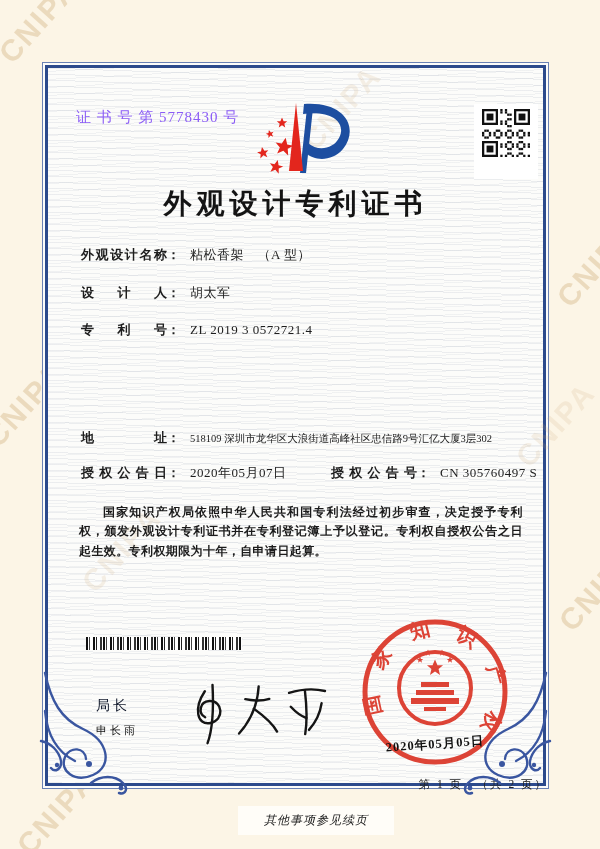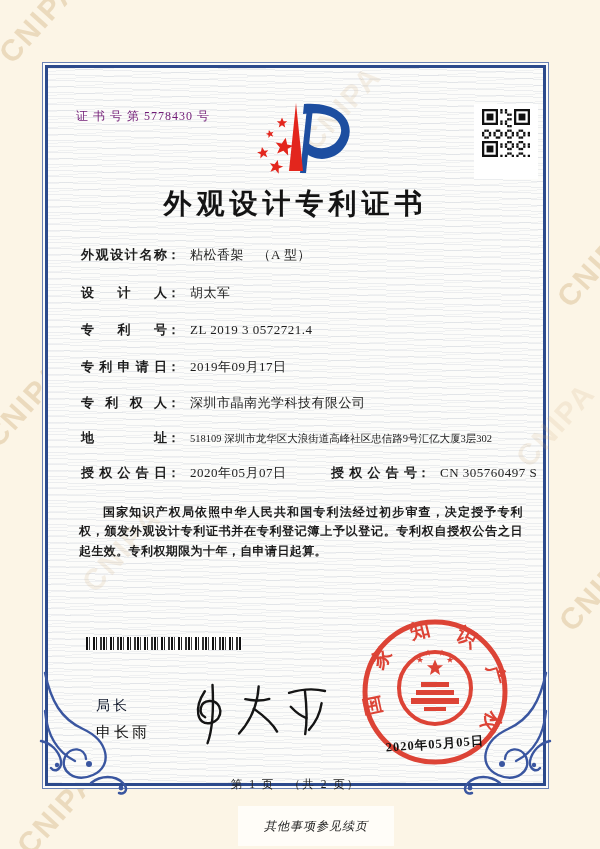--- a/index.html
+++ b/index.html
@@ -13,22 +13,22 @@
   .wm.inside { color:rgba(206,170,120,0.16); z-index:3; }
 
   
   .cert { position:absolute; left:42px; top:62px; width:507px; height:727px;
           border:1px solid #6a81b4; background:#fcfcfa; z-index:2; }
   .cert-inner { position:absolute; inset:2px; border:3px solid #2c4a8c;
           background-image:
             repeating-linear-gradient(2deg, rgba(168,176,192,0.20) 0 1px, transparent 1px 6px),
             repeating-linear-gradient(-3deg, rgba(168,176,192,0.14) 0 1px, transparent 1px 8px); }
 
-  .cert-no { position:absolute; left:33px; top:45px; font-size:12px; letter-spacing:1px;
-             color:#701a75; z-index:4; }
+  .cert-no { position:absolute; left:33px; top:45px; font-size:15px; letter-spacing:1px;
+             color:#8b5cf6; z-index:4; }
 
   .logo { position:absolute; left:203px; top:38px; width:113px; height:80px; z-index:4; }
 
   .qr-box { position:absolute; left:431px; top:41px; width:64px; height:75px; background:#fff; z-index:4; }
   .qr-box svg { position:absolute; left:8px; top:5px; }
 
   .title { position:absolute; left:0; right:0; top:122px; text-align:center;
            font-size:28px; font-weight:bold; letter-spacing:5px; color:#141414; z-index:4; }
 
   .frow { position:absolute; left:38px; font-size:13px; color:#1d1d1d; white-space:nowrap; z-index:4; }
@@ -42,37 +42,37 @@
   .paras p { font-size:12px; line-height:1.62; text-align:justify; text-indent:2em;
              color:#1b1b1b; letter-spacing:0.4px; }
 
   .barcode { position:absolute; left:43px; top:574px; width:156px; height:13px; z-index:4;
              background:repeating-linear-gradient(90deg,
                #111 0 2px,#fff 2px 3px,#444 3px 4px,#fff 4px 7px,#111 7px 9px,#fff 9px 10px,
                #222 10px 11px,#fff 11px 14px,#333 14px 16px,#fff 16px 17px); }
 
   .signer-title { position:absolute; left:53px; top:634px; font-size:14px; letter-spacing:3px;
                   color:#0f172a; z-index:4; font-family:"Liberation Sans","DejaVu Sans",sans-serif; }
-  .signer-name  { position:absolute; left:53px; top:660px; font-size:15px; letter-spacing:3px;
+  .signer-name  { position:absolute; left:53px; top:660px; font-size:11px; letter-spacing:3px;
                   color:#111; z-index:4; font-family:"Liberation Sans","DejaVu Sans",sans-serif; }
   .signature { position:absolute; left:145px; top:615px; z-index:5; }
 
   .seal { position:absolute; left:318px; top:555px; width:148px; height:148px; z-index:5; }
   .seal-date { position:absolute; left:318px; top:673px; width:148px; text-align:center;
                font-size:12.5px; font-weight:bold; color:#111; transform:rotate(-4deg);
                letter-spacing:1px; z-index:6; }
 
-  .page-footer { position:absolute; left:0; right:0; top:714px; text-align:center;
+  .page-footer { position:absolute; left:0; right:0; top:714px; text-align:right;
                  font-size:11.5px; color:#222; letter-spacing:2px; z-index:4; }
 
   .flourish { position:absolute; z-index:6; }
   .flourish.left { left:-12px; top:608px; }
   .flourish.right { right:-12px; top:608px; transform:scaleX(-1); }
 
-  .bottom-note { position:absolute; left:238px; top:806px; width:156px; height:40px;
+  .bottom-note { position:absolute; left:238px; top:806px; width:156px; height:29px;
                  background:#fffdf8; z-index:2; display:flex; align-items:center; justify-content:center;
                  font-size:12px; letter-spacing:1px; color:#222; font-style:italic; }
 </style>
 </head>
 <body>
 
 <div class="page">
 
   <div class="wm" style="left:-12px; top:4px;">CNIPA</div>
   <div class="wm" style="left:546px; top:248px;">CNIPA</div>
@@ -207,26 +207,20 @@
 
     <div class="frow" style="top:221px;">
       <span class="flabel">设计人</span><span class="fcolon">：</span><span class="fvalue">胡太军</span>
     </div>
     <div class="frow" style="top:183px;">
       <span class="flabel">外观设计名称</span><span class="fcolon">：</span><span class="fvalue">粘松香架　（A 型）</span>
     </div>
     <div class="frow" style="top:258px;">
       <span class="flabel">专利号</span><span class="fcolon">：</span><span class="fvalue">ZL 2019 3 0572721.4</span>
     </div>
-    <div class="frow" style="top:295px;">
-      <span class="flabel">专利申请日</span><span class="fcolon">：</span><span class="fvalue">2019年09月17日</span>
-    </div>
-    <div class="frow" style="top:331px;">
-      <span class="flabel">专利权人</span><span class="fcolon">：</span><span class="fvalue">深圳市晶南光学科技有限公司</span>
-    </div>
     <div class="frow" style="top:366px;">
       <span class="flabel">地址</span><span class="fcolon">：</span><span class="fvalue small">518109 深圳市龙华区大浪街道高峰社区忠信路9号汇亿大厦3层302</span>
     </div>
     <div class="frow" style="top:401px; right:20px;">
       <span class="flabel">授权公告日</span><span class="fcolon">：</span><span class="fvalue">2020年05月07日</span>
       <span class="grant2">
         <span class="flabel">授权公告号</span><span class="fcolon">：</span><span class="fvalue">CN 305760497 S</span>
       </span>
     </div>
 

